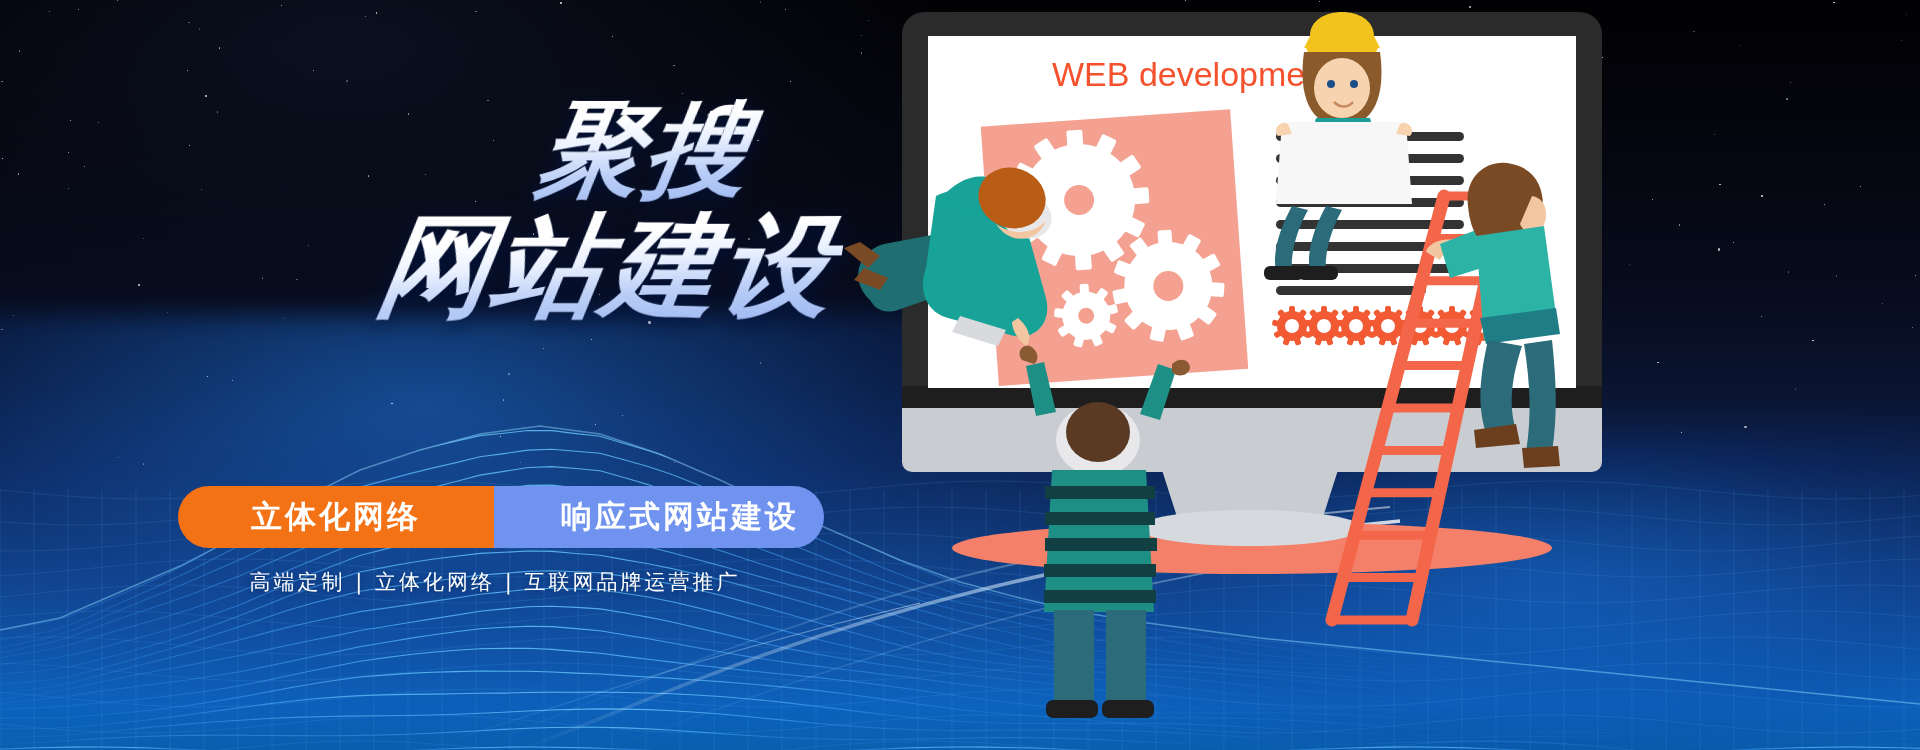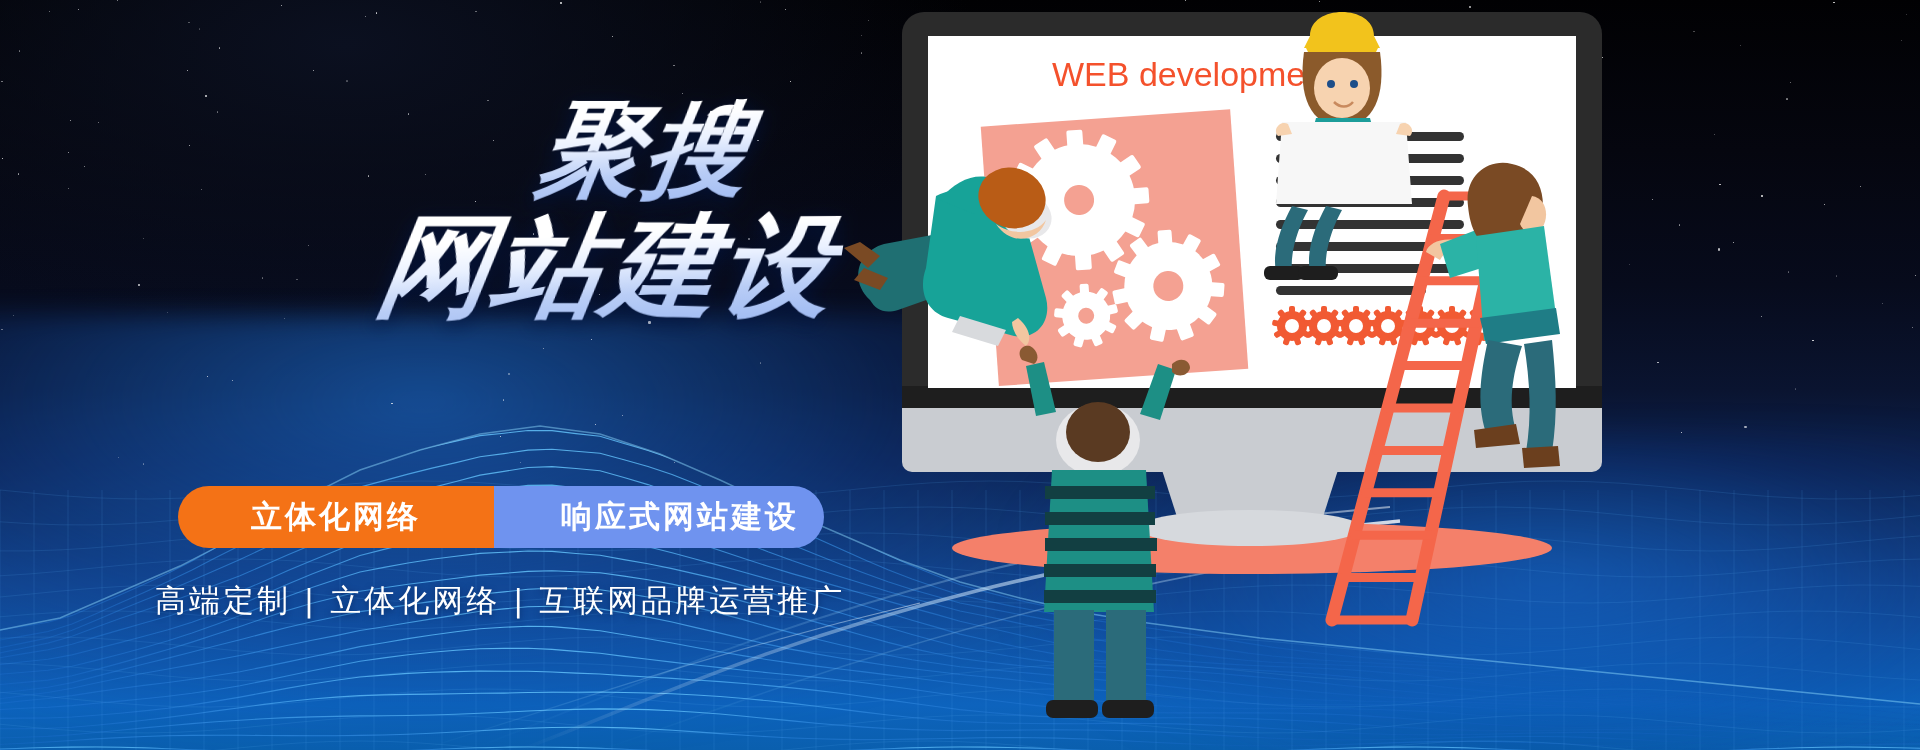--- a/index.html
+++ b/index.html
@@ -53,23 +53,23 @@
     display:flex;align-items:center;justify-content:center;}
   .pill-a:after{content:"";position:absolute;right:-26px;top:0;width:52px;height:100%;
     background:#f47216;clip-path:polygon(0 0,100% 0,50% 100%,0 100%);}
   .pill-b{position:relative;flex:1;background:#6f93ef;border-radius:0 31px 31px 0;
     display:flex;align-items:center;justify-content:center;padding-left:42px;}
   .pill-txt{position:relative;z-index:3;color:#fff;font-size:31px;font-weight:bold;letter-spacing:3px;
     font-family:"DejaVu Sans","Liberation Sans",sans-serif;white-space:nowrap;}
 
   
   .tagline{position:absolute;left:155px;top:568px;width:680px;text-align:center;color:#ffffff;
-    font-size:31px;letter-spacing:3px;font-weight:500;white-space:nowrap;
+    font-size:21px;letter-spacing:3px;font-weight:500;white-space:nowrap;
     text-shadow:0 2px 6px rgba(0,25,70,.6);
-    font-family:"DejaVu Sans","Liberation Sans",sans-serif;margin-top:12px;}
+    font-family:"DejaVu Sans","Liberation Sans",sans-serif;}
 
   
   .illus{position:absolute;left:840px;top:0;width:1080px;height:750px;}
 
   [data-interactable="true"]{cursor:pointer;}
 </style>
 </head>
 <body>
 
 <div id="banner" data-interactable="false">

